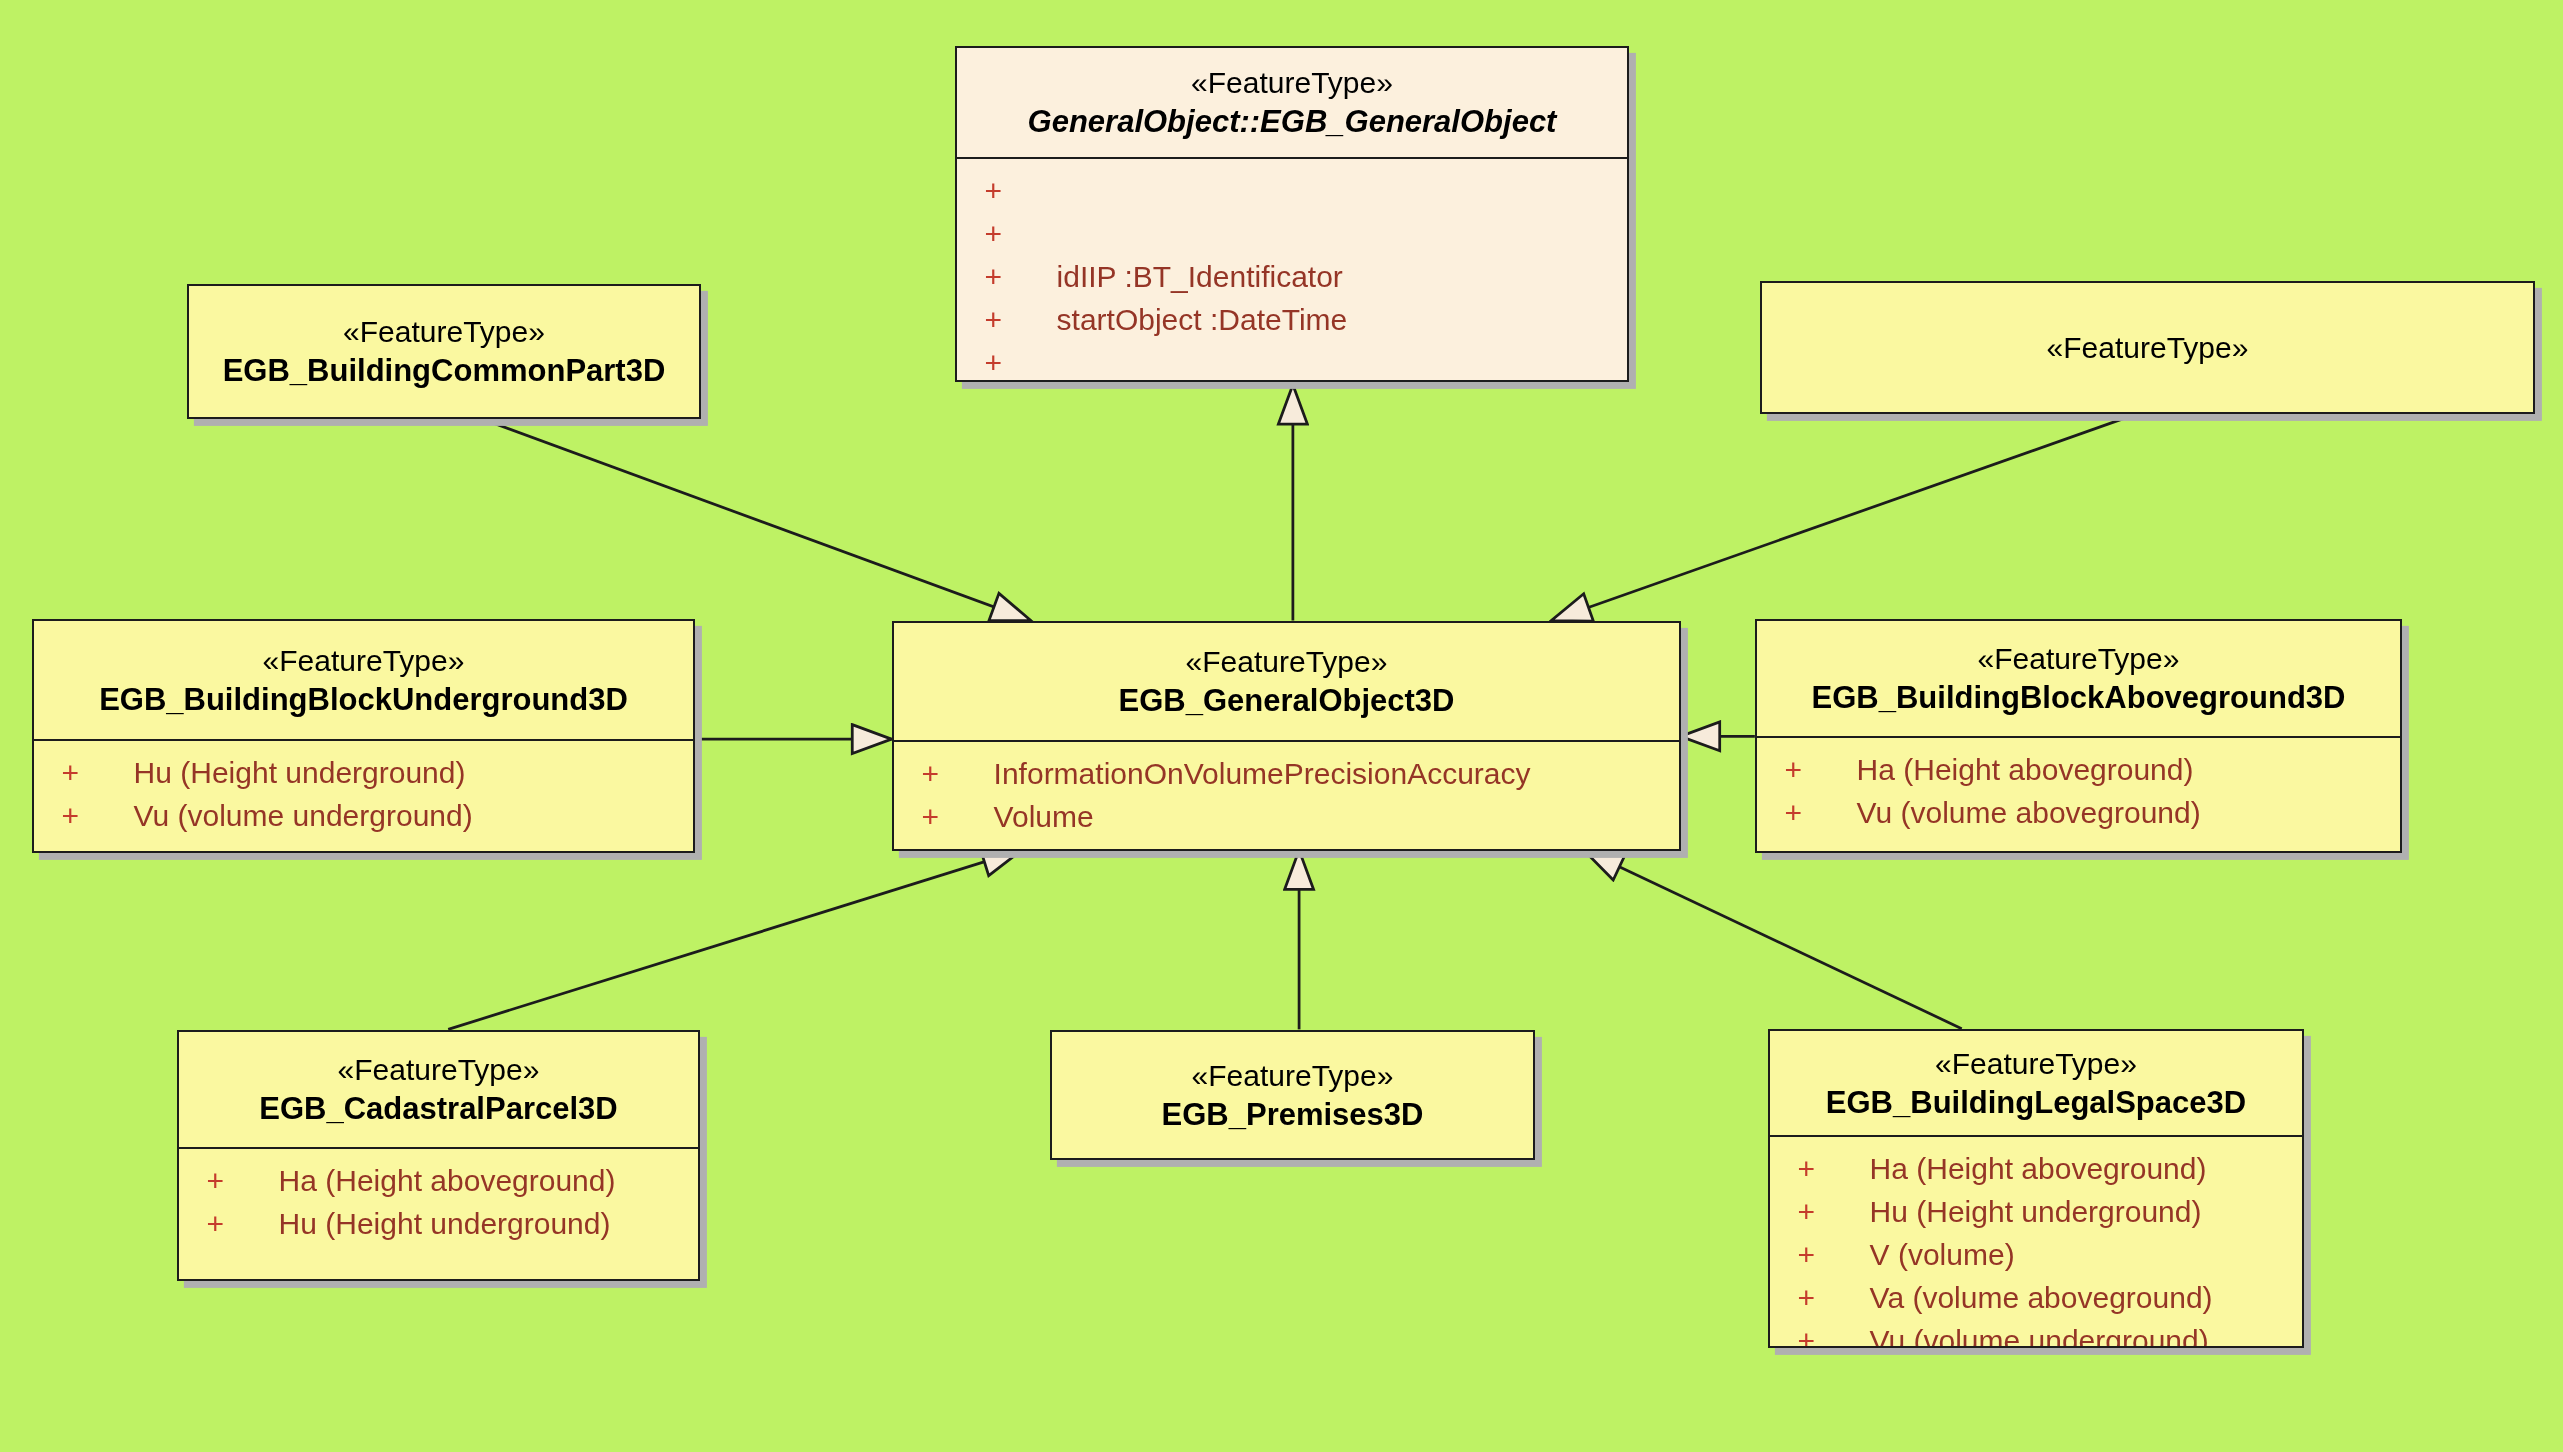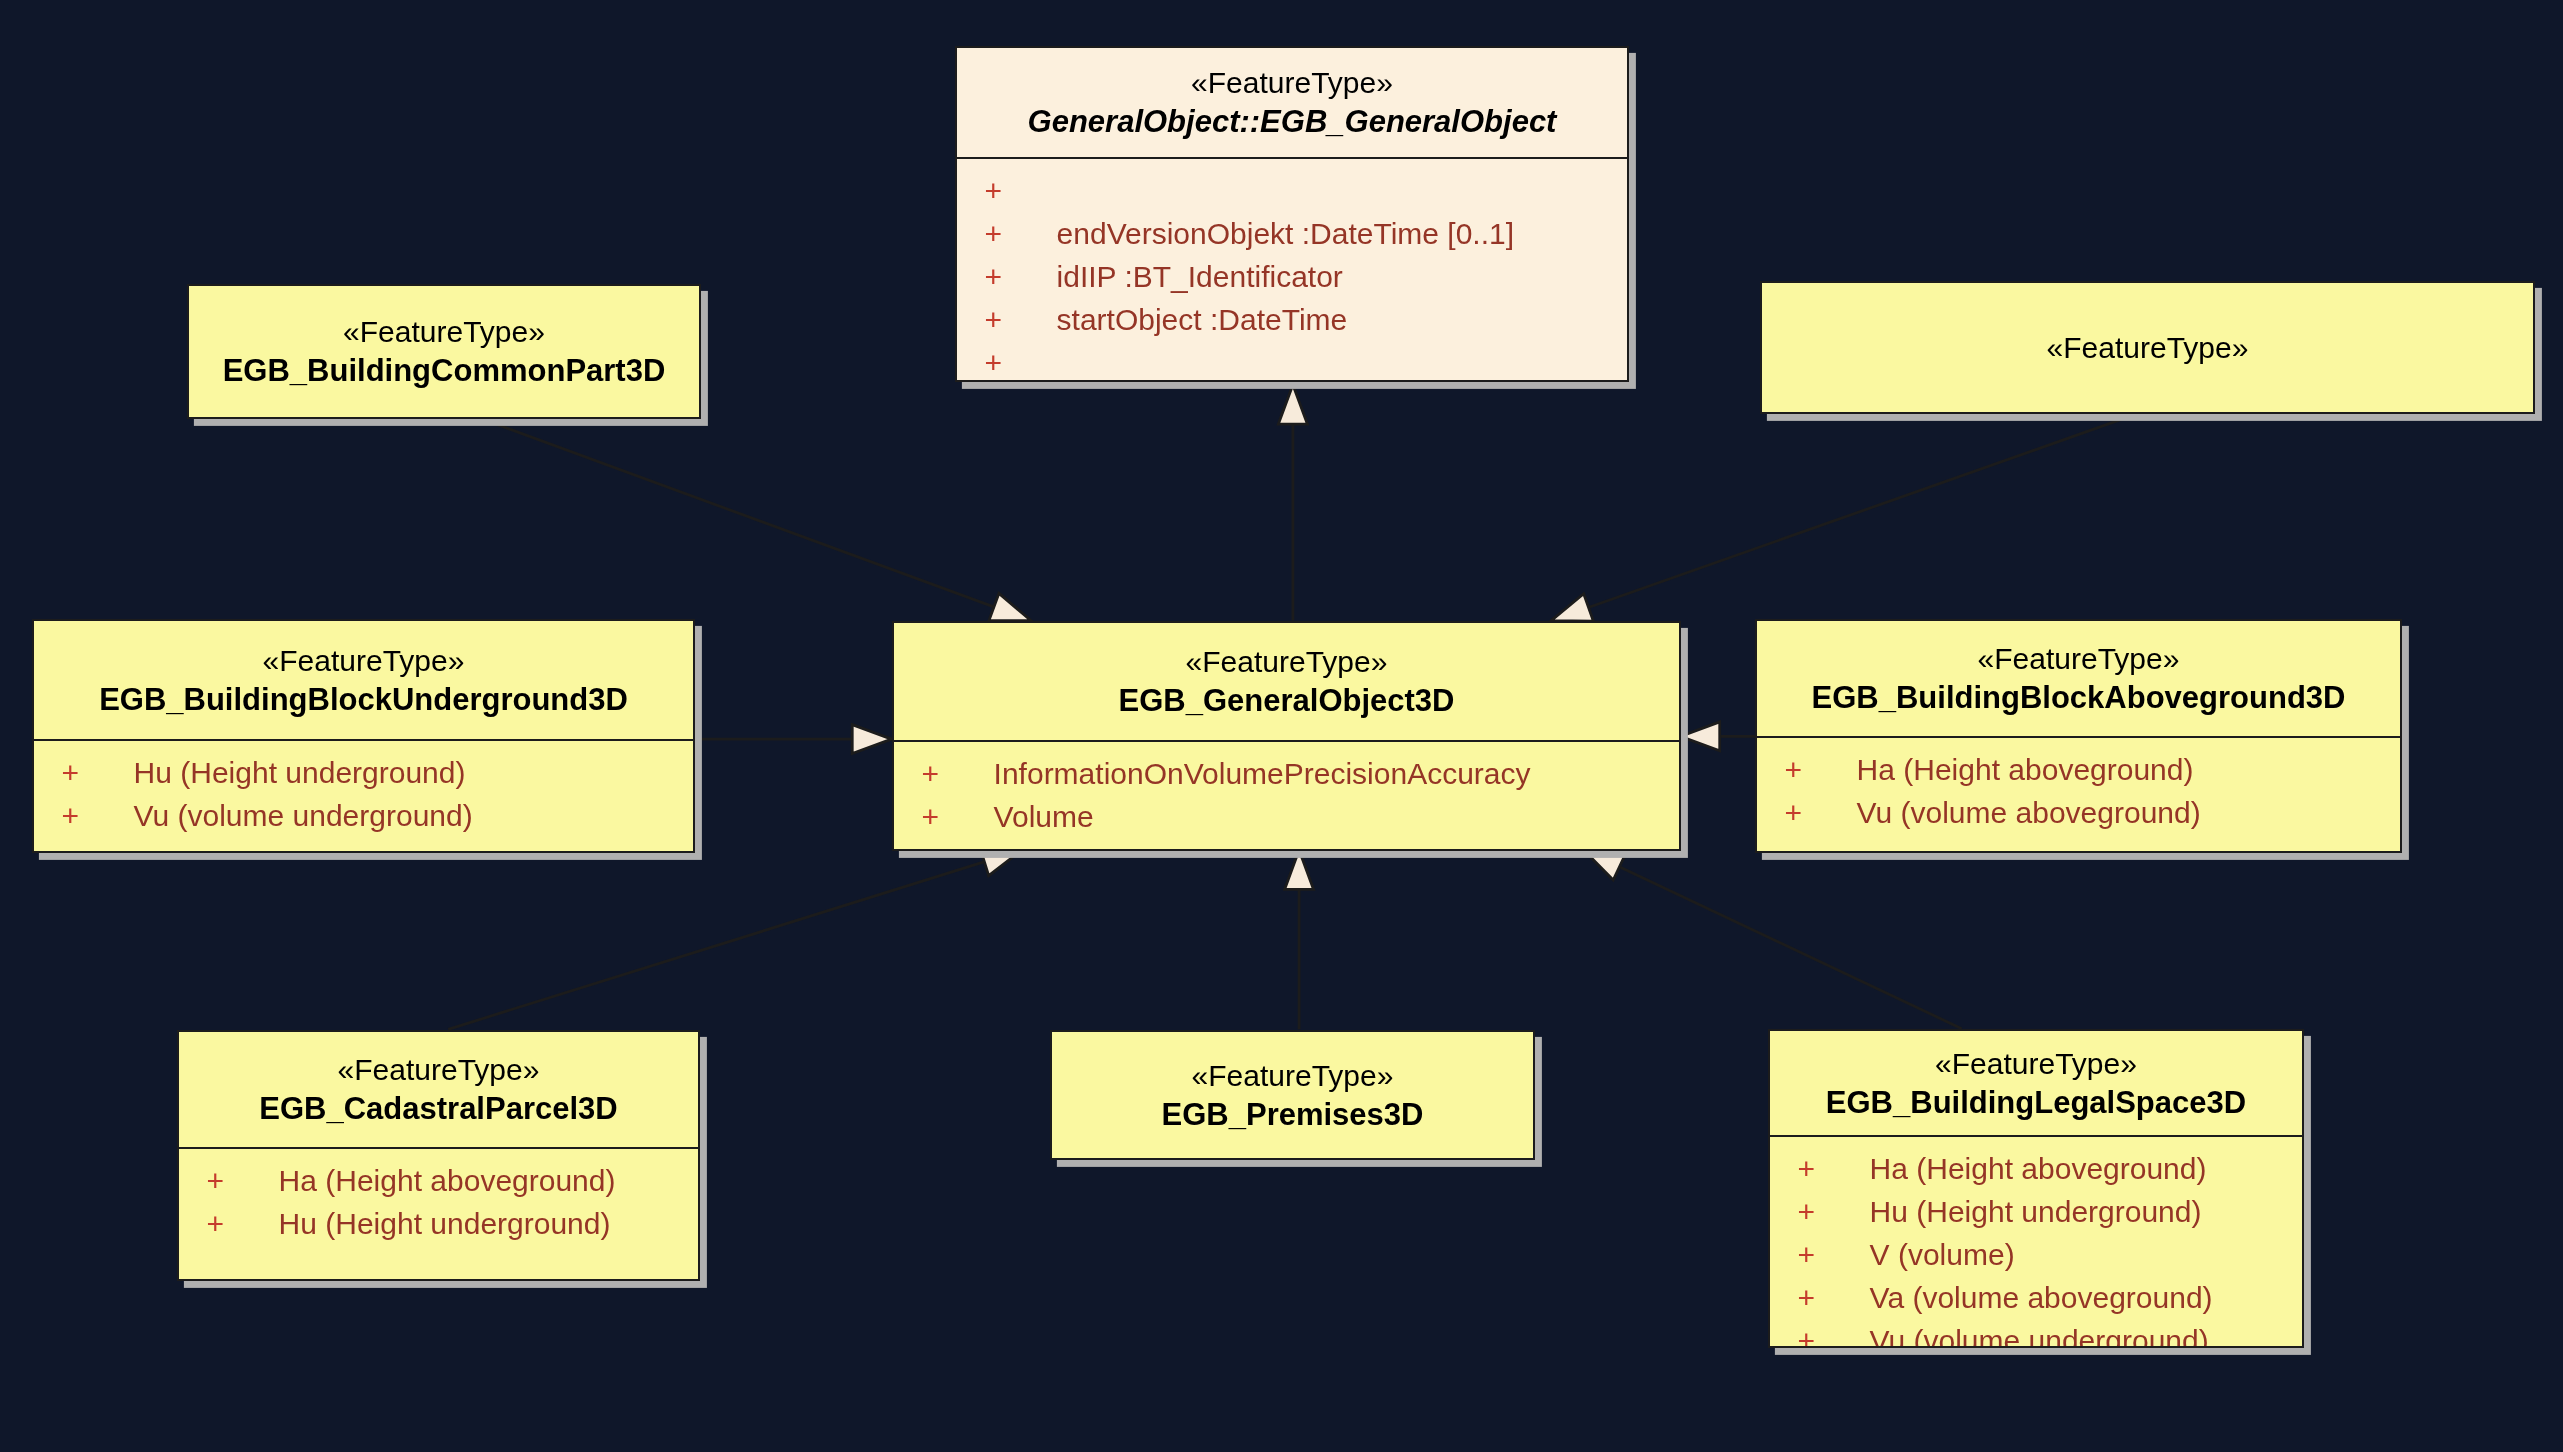--- a/index.html
+++ b/index.html
@@ -3,21 +3,21 @@
 <meta charset="utf-8">
 <style>
   * { box-sizing: border-box; }
   html, body { margin: 0; padding: 0; background: #ffffff; }
   body { font-family: "Liberation Sans", sans-serif; }
 
   #diagram-canvas {
     position: relative;
     width: 2563px;
     height: 1452px;
-    background: #0f172a;
+    background: #bef264;
     overflow: hidden;
   }
 
   #connector-layer {
     position: absolute;
     left: 0; top: 0;
     width: 100%; height: 100%;
   }
 
   .connector {
@@ -112,21 +112,20 @@
       <div class="uml-class-header" style="height: 111px;">
         <div class="stereotype">«FeatureType»</div>
         <div class="class-name italic">GeneralObject::EGB_GeneralObject</div>
       </div>
       <div class="uml-class-attrs">
         <div class="attr-row">
           <span class="plus">+</span>
         </div>
         <div class="attr-row">
           <span class="plus">+</span>
-          <span class="attr-text">endVersionObjekt  :DateTime [0..1]</span>
         </div>
         <div class="attr-row">
           <span class="plus">+</span>
           <span class="attr-text">idIIP  :BT_Identificator</span>
         </div>
         <div class="attr-row">
           <span class="plus">+</span>
           <span class="attr-text">startObject  :DateTime</span>
         </div>
         <div class="attr-row">

